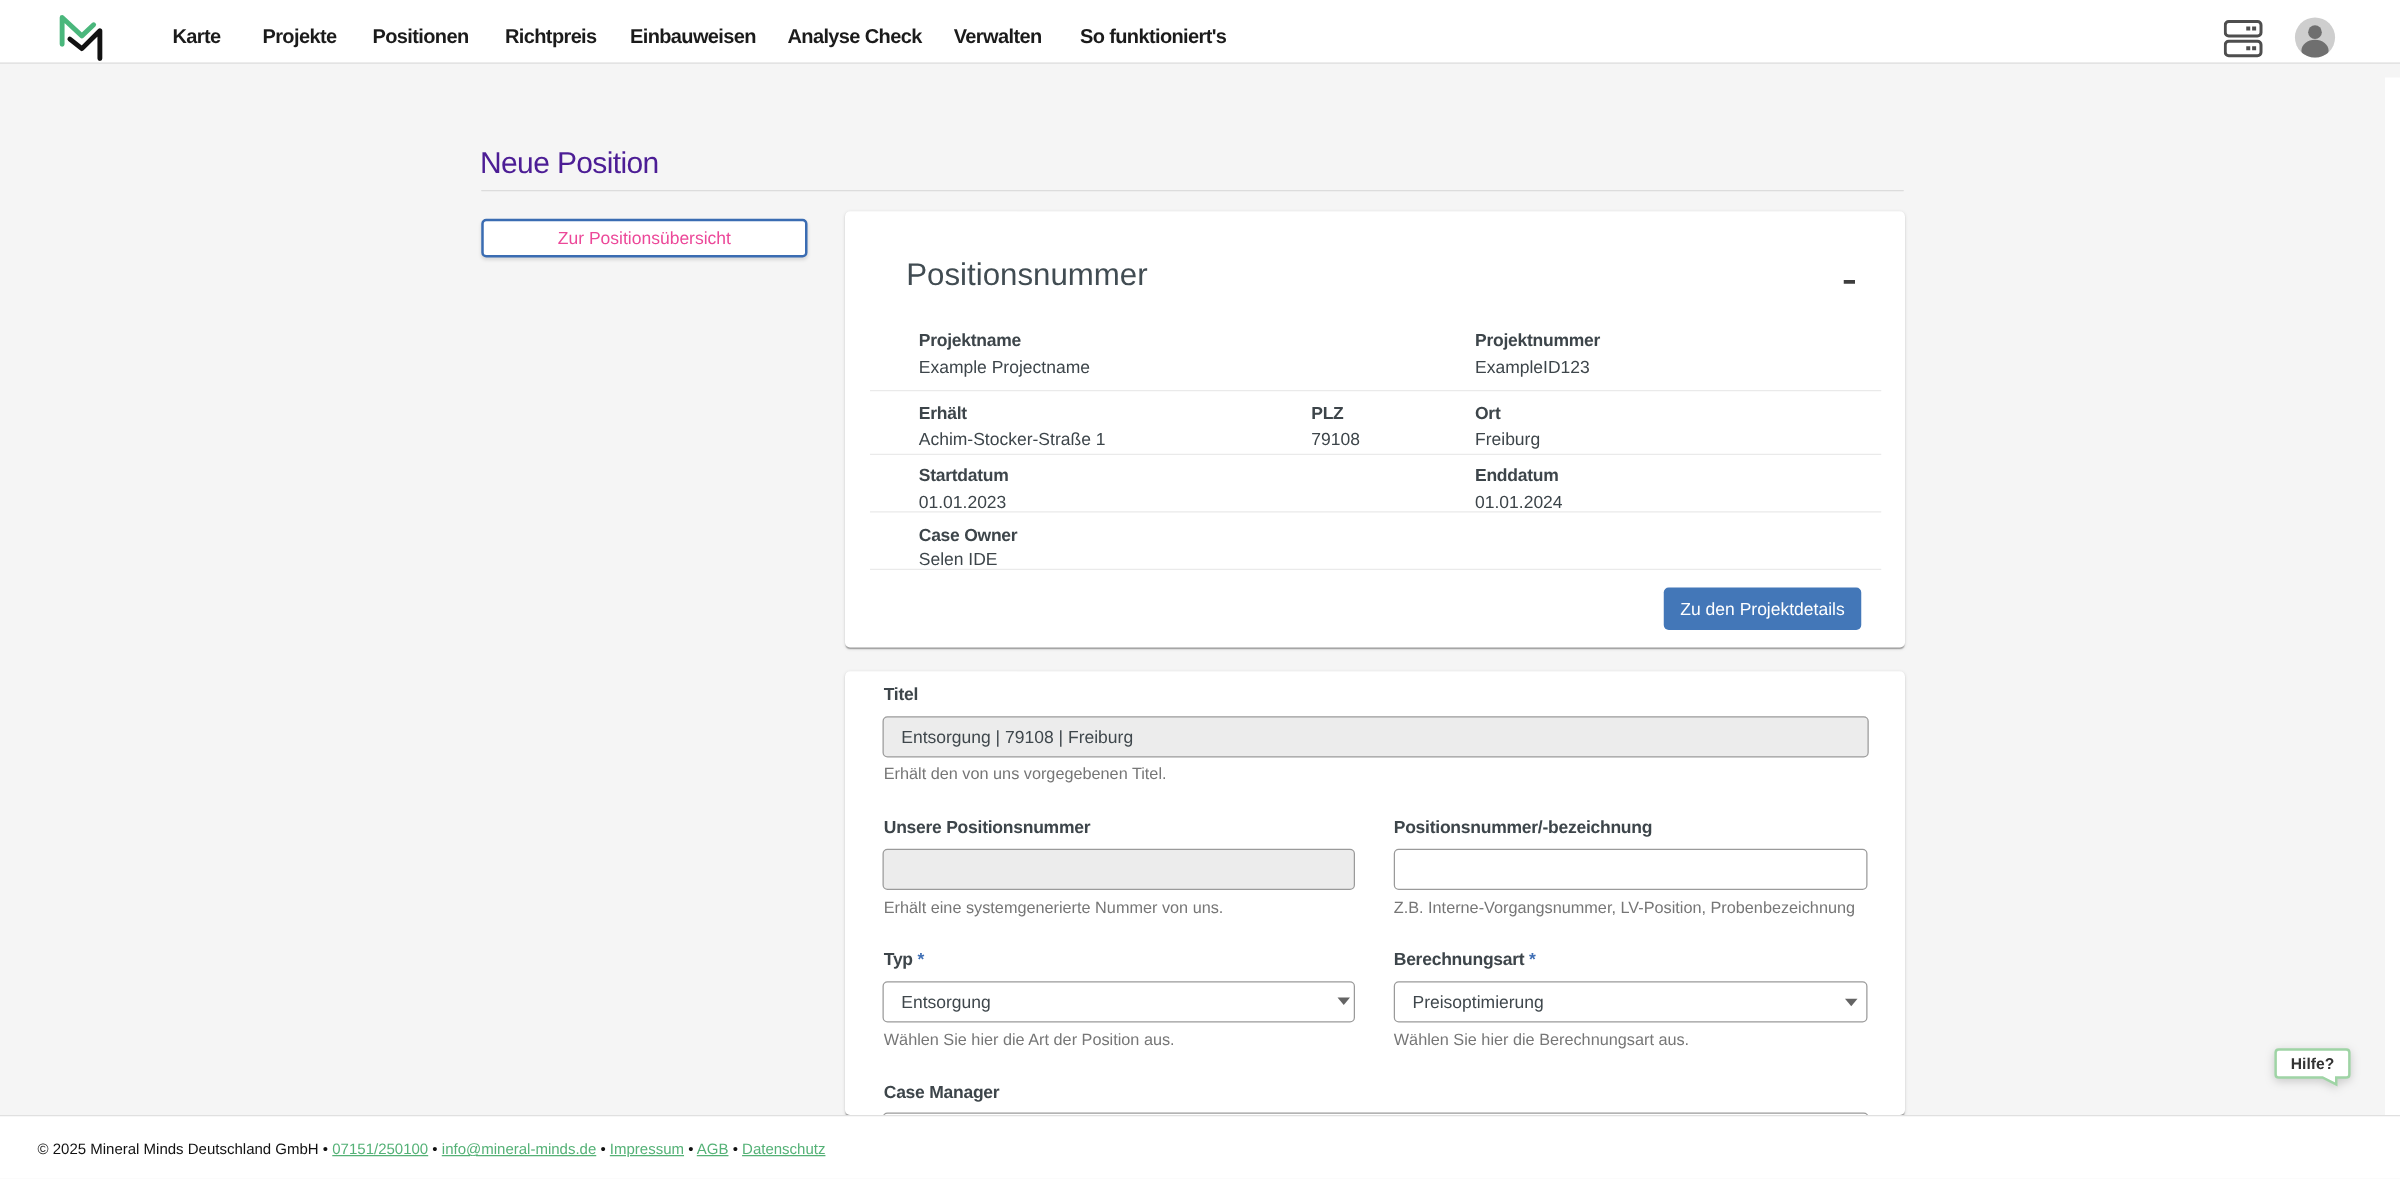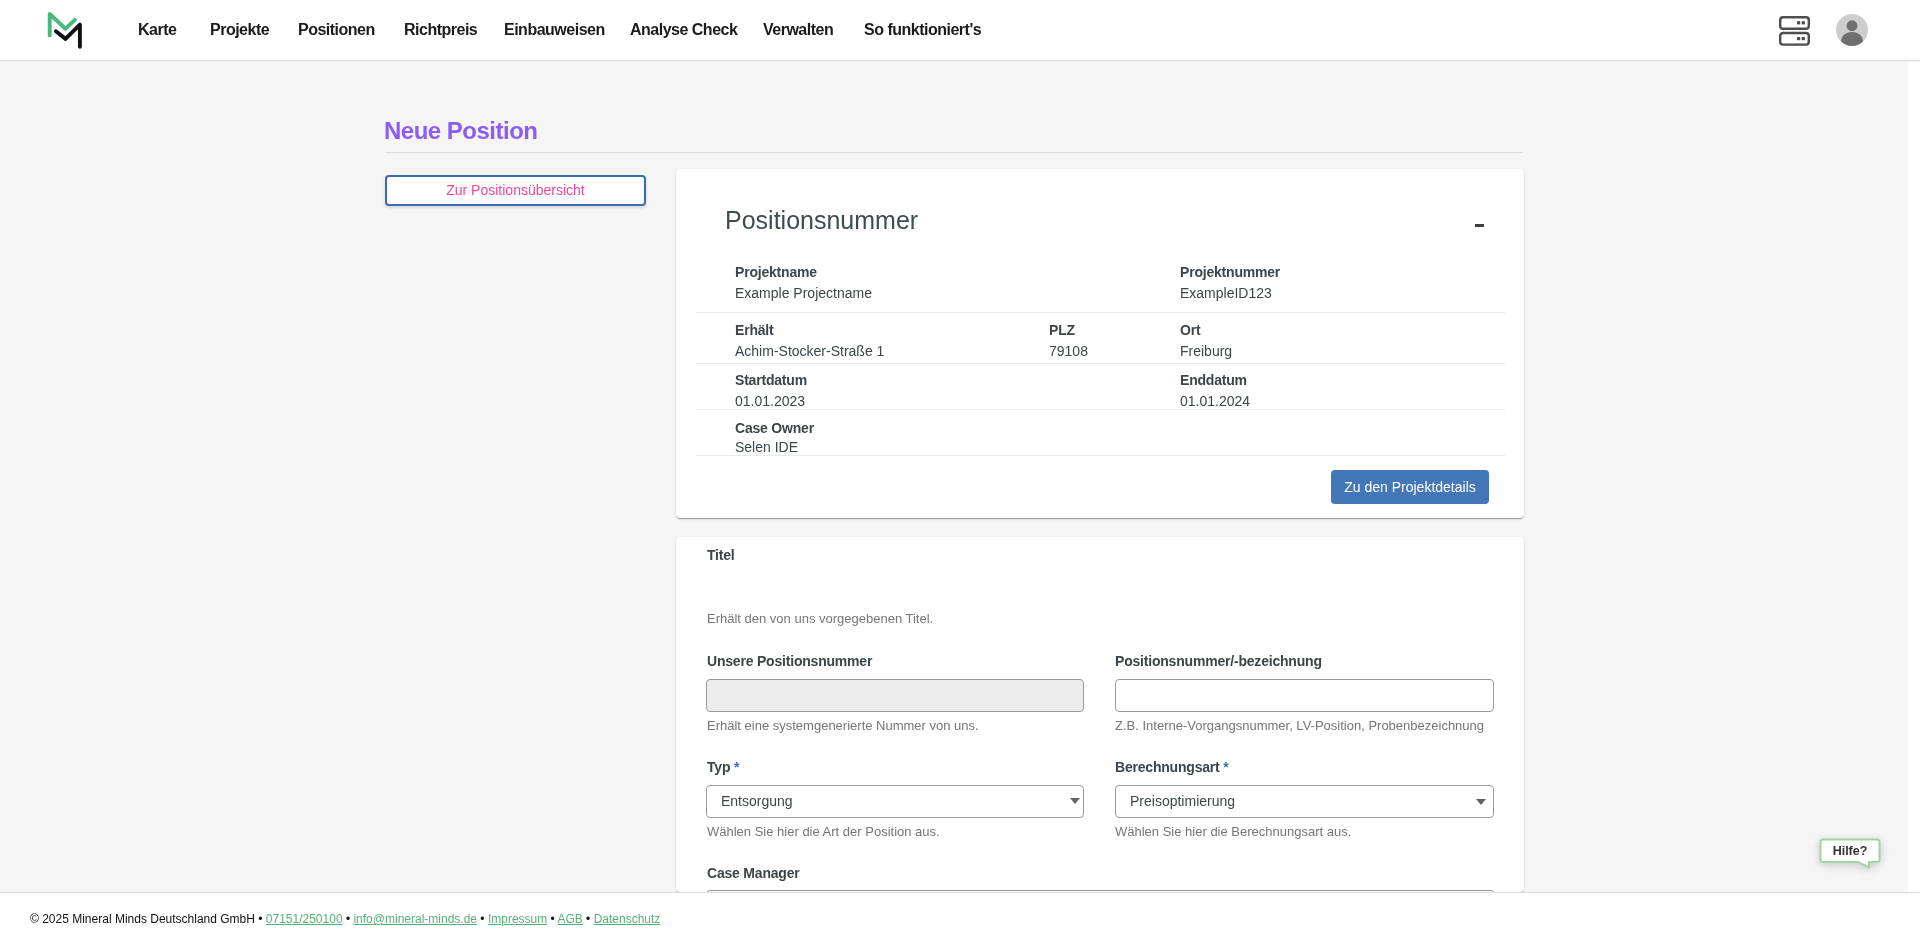--- a/index.html
+++ b/index.html
@@ -1,29 +1,29 @@
 <!DOCTYPE html>
 <html><head>
 <meta charset="utf-8">
 <style>
   * { margin:0; padding:0; box-sizing:border-box; }
   html,body { width:1920px; height:943px; overflow:hidden; }
   body { font-family:"Liberation Sans", sans-serif; background:#f5f5f5; position:relative; }
   
-  .header { position:absolute; left:0; top:0; width:1920px; height:61px; background:#fff; border-bottom:1.5px solid #dadada; z-index:30; }
+  .header { position:absolute; left:0; top:0; width:1920px; height:51px; background:#fff; border-bottom:1.5px solid #dadada; z-index:30; }
   .nav-item { position:absolute; top:21px; font-size:16px; font-weight:bold; letter-spacing:-0.5px; color:#1b1b1b; white-space:nowrap; }
   
   .scrollstrip { position:absolute; left:1908px; top:62px; width:12px; height:830px; background:#fff; z-index:5; }
   
   .footer { position:absolute; left:0; top:892px; width:1920px; height:51px; background:#fff; border-top:1px solid #e0e0e0; z-index:40; }
   .footer-left { position:absolute; left:30px; top:19px; font-size:12px; color:#111; white-space:nowrap; }
   .footer-left a { color:#54b176; }
   .footer-right { position:absolute; right:30px; top:19px; font-size:12.2px; color:#111; white-space:nowrap; }
   
-  .h1 { position:absolute; left:384px; top:117px; font-size:24px; font-weight:bold; letter-spacing:-0.5px; color:#8b5cf6; }
+  .h1 { position:absolute; left:384px; top:117px; font-size:24px; font-weight:normal; letter-spacing:-0.5px; color:#4c1d95; }
   .h1-divider { position:absolute; left:385px; top:152px; width:1138px; height:1px; background:#dcdcdc; }
   .btn-outline { position:absolute; left:385px; top:175px; width:261px; height:31px; background:#fff; border:2px solid #3a6cb2; border-radius:4px; color:#ec4899; font-size:14px; text-align:center; line-height:27px; box-shadow:0 2px 3px rgba(0,0,0,0.12); }
   
   .card { position:absolute; background:#fff; border-radius:4px; box-shadow:0 2px 1px -1px rgba(0,0,0,.2), 0 1px 1px 0 rgba(0,0,0,.14), 0 1px 3px 0 rgba(0,0,0,.12); }
   .card1 { left:676px; top:169px; width:848px; height:349px; }
   .card2 { left:676px; top:537px; width:848px; height:355px; }
   .card1 .title { position:absolute; left:49px; top:37px; font-size:25px; color:#414c52; }
   .card1 .minus { position:absolute; left:799px; top:54.5px; width:9px; height:3px; background:#3e3e3e; }
   .rowline { position:absolute; left:20px; width:809px; height:1px; background:#eaeaea; }
   .lbl { position:absolute; font-size:14px; font-weight:bold; letter-spacing:-0.2px; color:#3d454a; white-space:nowrap; }
@@ -105,20 +105,21 @@
   <div class="val" style="left:504px; top:224px;">01.01.2024</div>
   <div class="rowline" style="top:240px;"></div>
   <div class="lbl" style="left:59px; top:251px;">Case Owner</div>
   <div class="val" style="left:59px; top:270px;">Selen IDE</div>
   <div class="rowline" style="top:286px;"></div>
   <div class="btn-fill">Zu den Projektdetails</div>
 </div>
 
 <div class="card card2">
   <div class="flbl" style="left:31px; top:10px;">Titel</div>
+  <div class="inp dis" style="left:30px; top:36px; width:789px;">Entsorgung | 79108 | Freiburg</div>
   <div class="helper" style="left:31px; top:74px;">Erhält den von uns vorgegebenen Titel.</div>
 
   <div class="flbl" style="left:31px; top:116px;">Unsere Positionsnummer</div>
   <div class="inp dis" style="left:30px; top:142px; width:378px;"></div>
   <div class="helper" style="left:31px; top:181px;">Erhält eine systemgenerierte Nummer von uns.</div>
 
   <div class="flbl" style="left:439px; top:116px;">Positionsnummer/-bezeichnung</div>
   <div class="inp" style="left:439px; top:142px; width:379px;"></div>
   <div class="helper" style="left:439px; top:181px;">Z.B. Interne-Vorgangsnummer, LV-Position, Probenbezeichnung</div>
 

